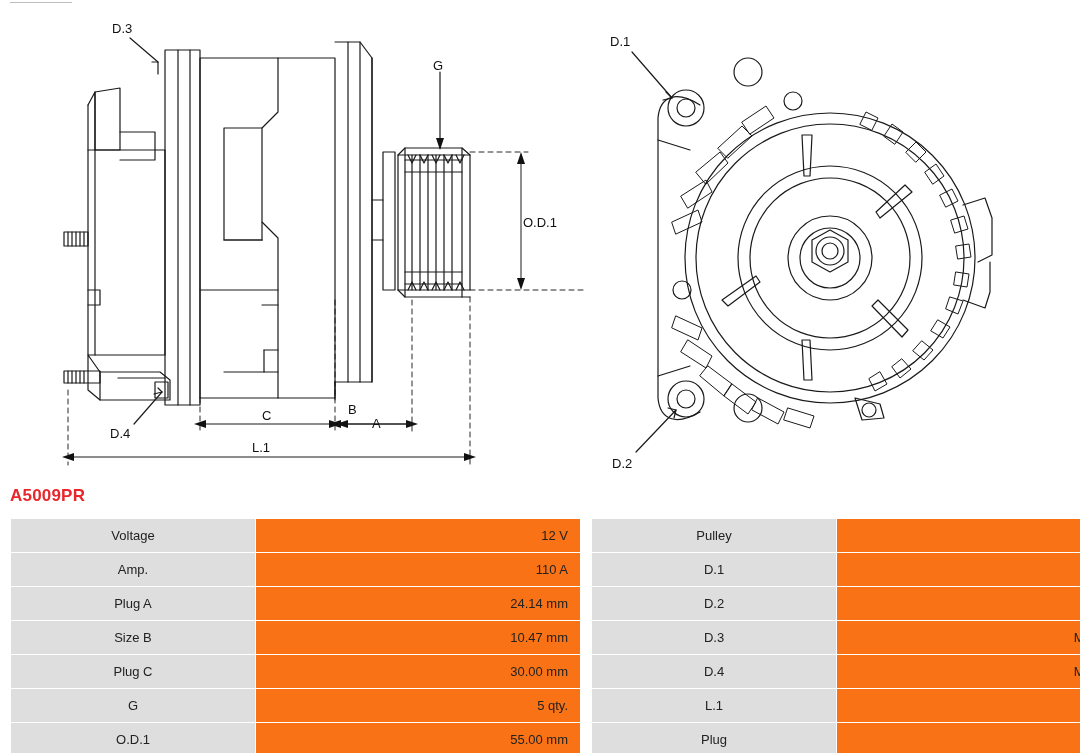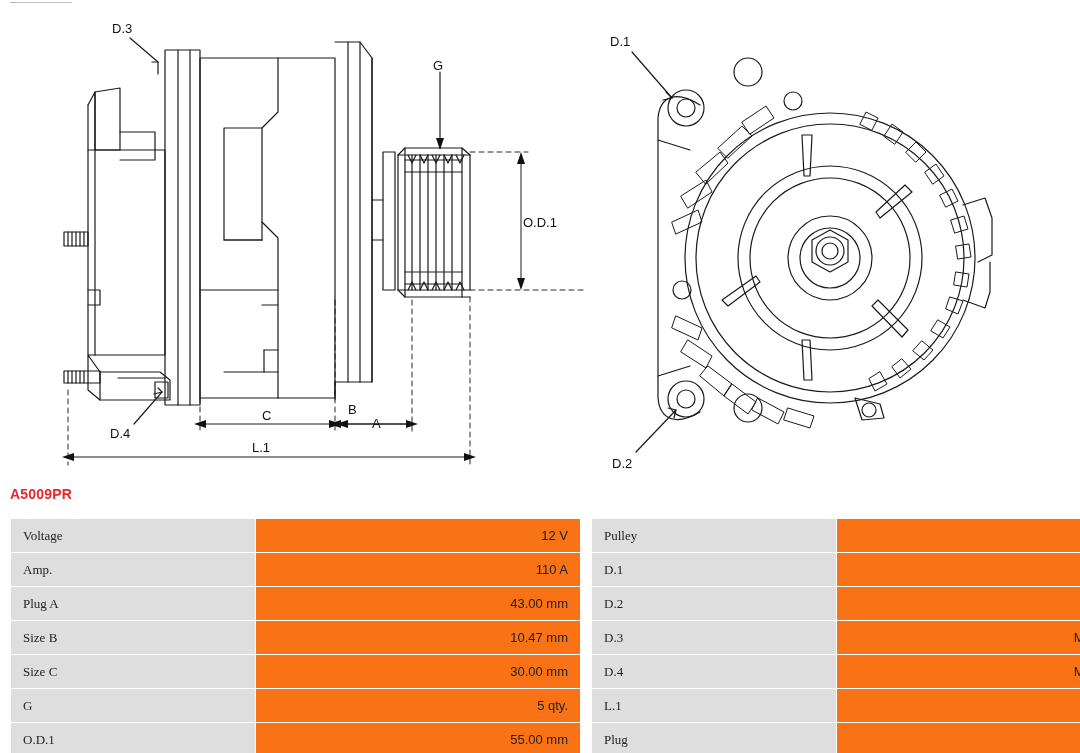--- a/index.html
+++ b/index.html
@@ -25,21 +25,21 @@
     position: absolute;
     left: 0;
     top: 0;
     width: 1080px;
     height: 480px;
   }
   .part-number {
     position: absolute;
     left: 10px;
     top: 486px;
-    font-size: 14px;
+    font-size: 17px;
     font-weight: bold;
     color: #e8262b;
     letter-spacing: 0.2px;
   }
   .spec-table {
     position: absolute;
     left: 10px;
     top: 518px;
     width: 1060px;
     border-collapse: collapse;
@@ -47,24 +47,23 @@
   }
   .spec-table td {
     height: 33px;
     font-size: 13px;
     border: 1px solid #ffffff;
     padding: 0 12px;
     vertical-align: middle;
   }
   .spec-table td.label {
     background: #dedede;
-    text-align: left;
+    text-align: center;
     color: #222222;
     width: 220px;
-    font-family: Liberation Serif, serif;
   }
   .spec-table td.value {
     background: #f97316;
     text-align: right;
     color: #222222;
     width: 300px;
   }
   .spec-table td.gap {
     background: #ffffff;
     border: none;
@@ -311,34 +310,34 @@
       </tr>
       <tr>
         <td class="label">Amp.</td>
         <td class="value">110 A</td>
         <td class="gap"></td>
         <td class="label">D.1</td>
         <td class="value">8.50 mm</td>
       </tr>
       <tr>
         <td class="label">Plug A</td>
-        <td class="value">43.00 mm</td>
+        <td class="value">24.14 mm</td>
         <td class="gap"></td>
         <td class="label">D.2</td>
         <td class="value">8.50 mm</td>
       </tr>
       <tr>
         <td class="label">Size B</td>
         <td class="value">10.47 mm</td>
         <td class="gap"></td>
         <td class="label">D.3</td>
         <td class="value">M8x1.25 mm</td>
       </tr>
       <tr>
-        <td class="label">Size C</td>
+        <td class="label">Plug C</td>
         <td class="value">30.00 mm</td>
         <td class="gap"></td>
         <td class="label">D.4</td>
         <td class="value">M8x1.25 mm</td>
       </tr>
       <tr>
         <td class="label">G</td>
         <td class="value">5 qty.</td>
         <td class="gap"></td>
         <td class="label">L.1</td>

